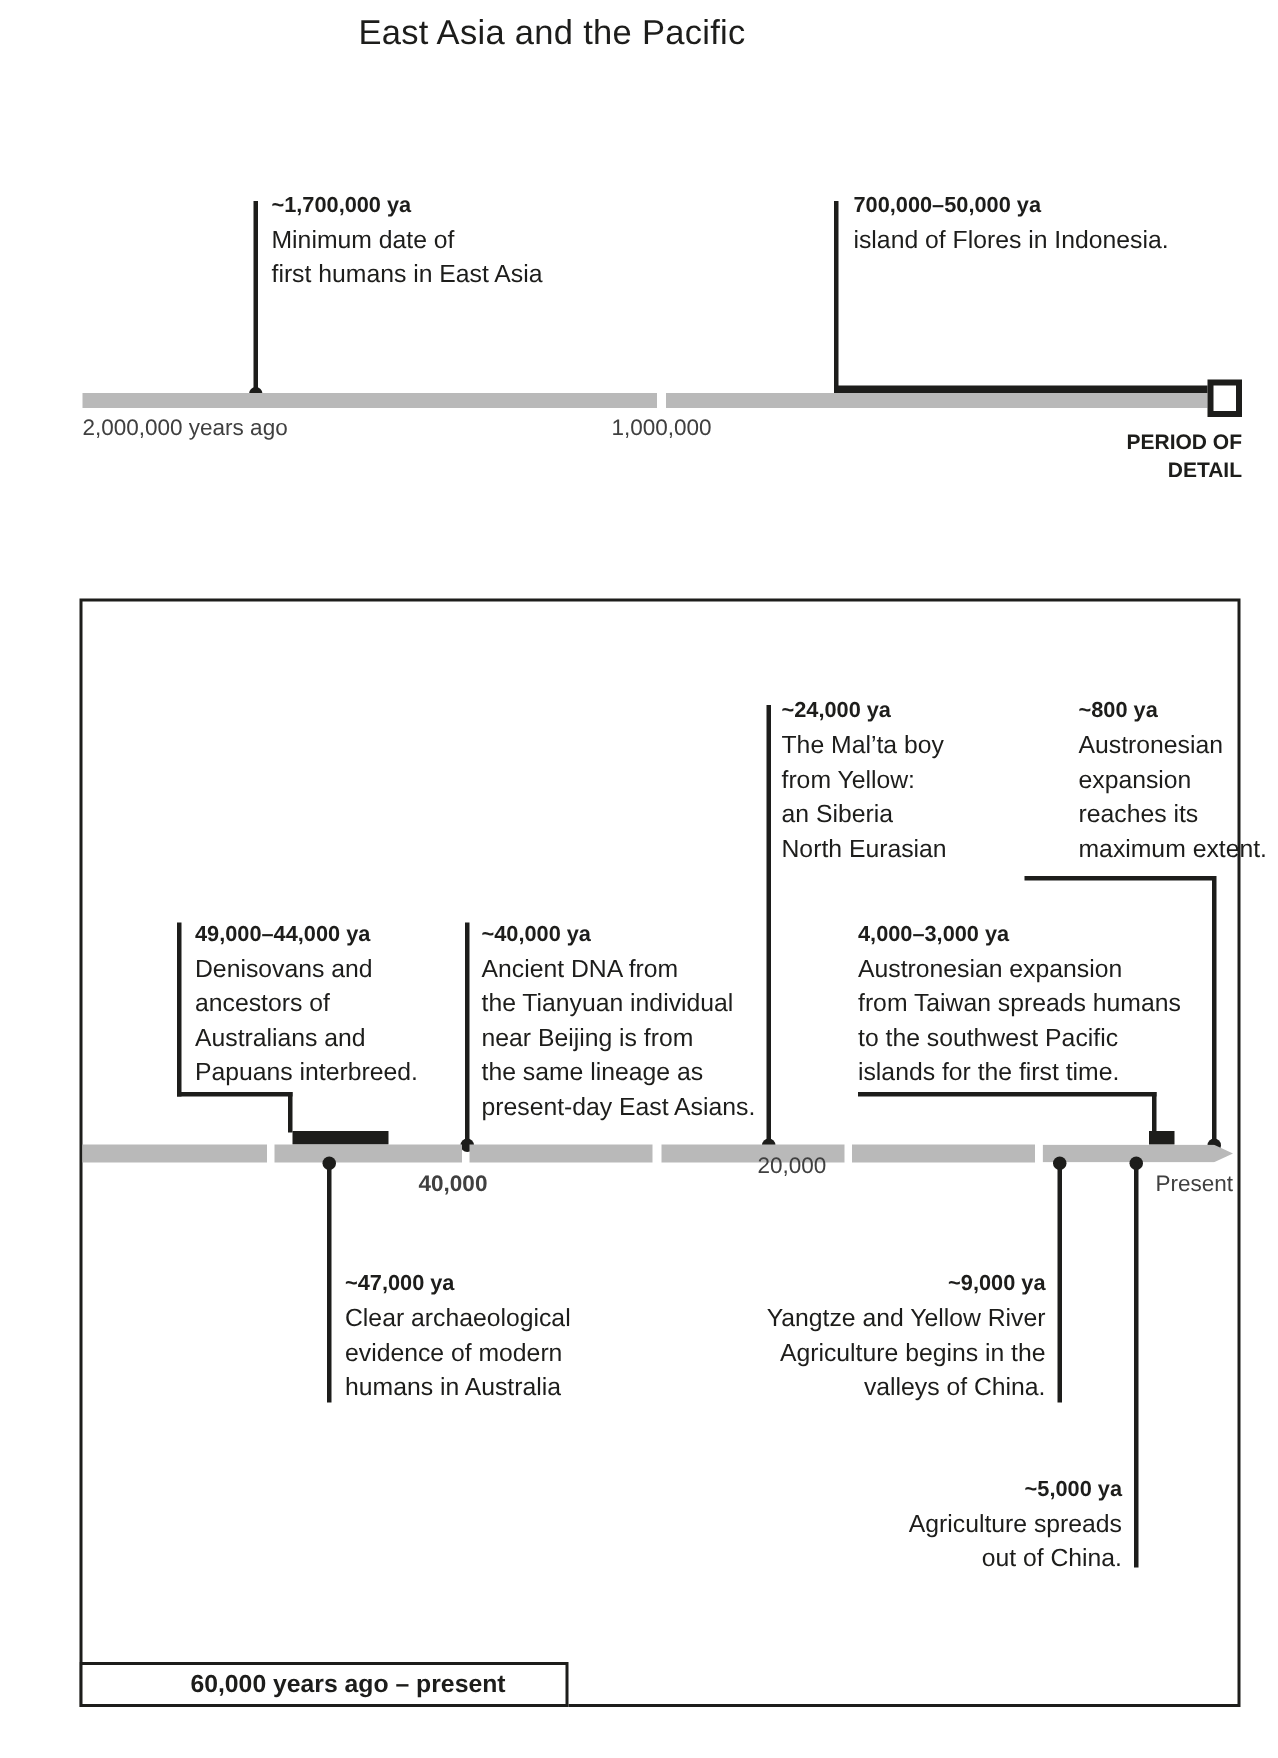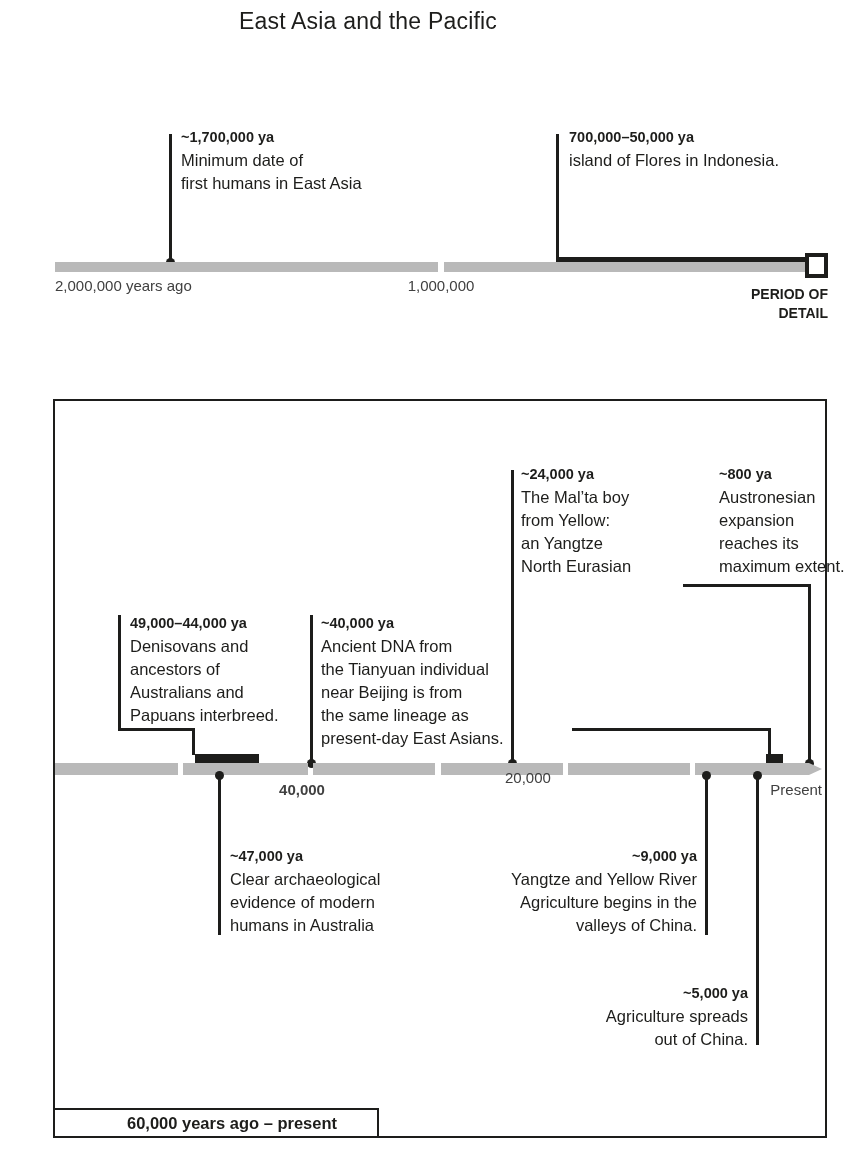--- a/index.html
+++ b/index.html
@@ -82,21 +82,21 @@
   </div>
 
   <div class="detail-box">
 
     <div class="vline" style="left:456px;top:69px;height:293px;"></div>
     <div class="dot" style="left:453px;top:358px;"></div>
     <div class="evt" style="left:466px;top:62px;">
       <div class="date">~24,000 ya</div>
       <div class="line">The Mal’ta boy</div>
       <div class="line">from Yellow:</div>
-      <div class="line">an Yangtze</div>
+      <div class="line">an Siberia</div>
       <div class="line">North Eurasian</div>
     </div>
 
     <div class="evt" style="left:664px;top:62px;">
       <div class="date">~800 ya</div>
       <div class="line">Austronesian</div>
       <div class="line">expansion</div>
       <div class="line">reaches its</div>
       <div class="line">maximum extent.</div>
     </div>
@@ -120,20 +120,27 @@
     <div class="dot" style="left:252px;top:358px;"></div>
     <div class="evt" style="left:266px;top:211px;">
       <div class="date">~40,000 ya</div>
       <div class="line">Ancient DNA from</div>
       <div class="line">the Tianyuan individual</div>
       <div class="line">near Beijing is from</div>
       <div class="line">the same lineage as</div>
       <div class="line">present-day East Asians.</div>
     </div>
 
+    <div class="evt" style="left:517px;top:211px;">
+      <div class="date">4,000–3,000 ya</div>
+      <div class="line">Austronesian expansion</div>
+      <div class="line">from Taiwan spreads humans</div>
+      <div class="line">to the southwest Pacific</div>
+      <div class="line">islands for the first time.</div>
+    </div>
     <div class="hline" style="left:517px;top:327px;width:199px;"></div>
     <div class="vline" style="left:713px;top:327px;height:27px;"></div>
     <div class="marker" style="left:711px;top:353px;width:17px;height:9px;"></div>
 
     <div class="dbar" style="left:0;top:362px;width:123px;"></div>
     <div class="dbar" style="left:128px;top:362px;width:125px;"></div>
     <div class="dbar" style="left:258px;top:362px;width:122px;"></div>
     <div class="dbar" style="left:386px;top:362px;width:122px;"></div>
     <div class="dbar" style="left:513px;top:362px;width:122px;"></div>
     <div class="dbar arrow-seg" style="left:640px;top:362px;width:127px;"></div>

